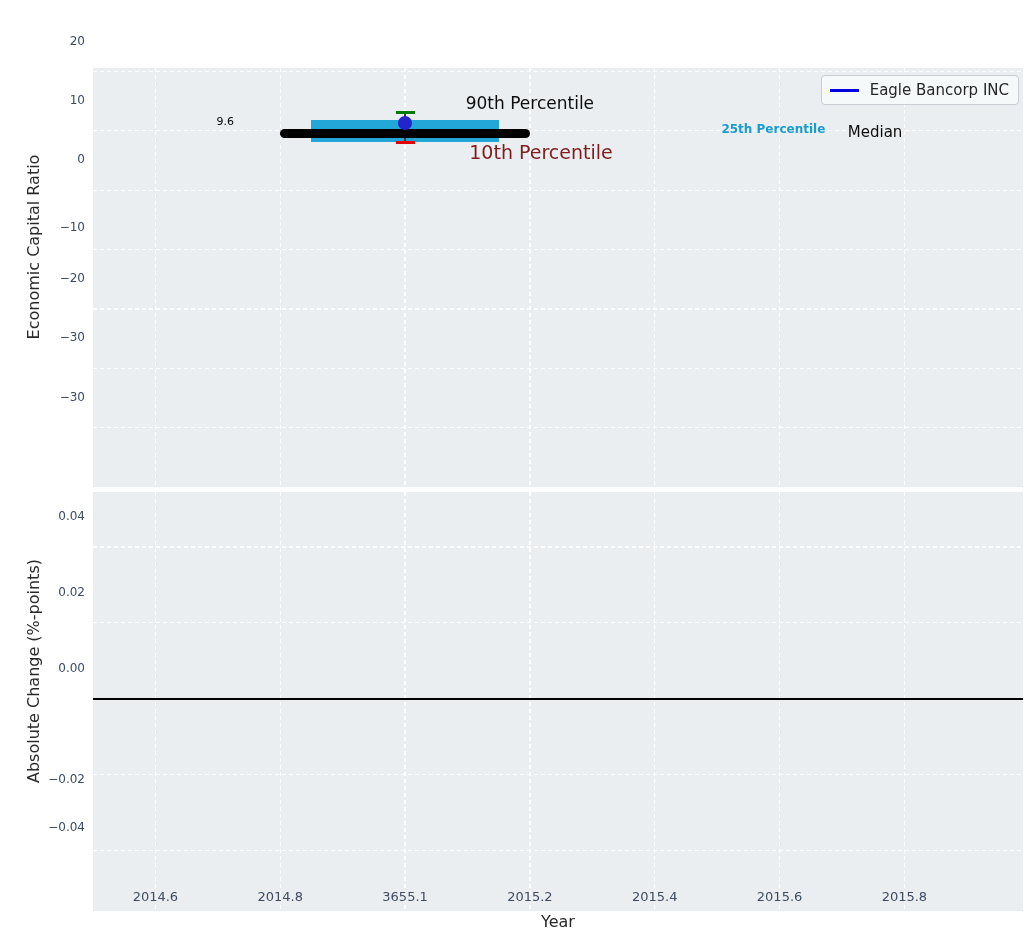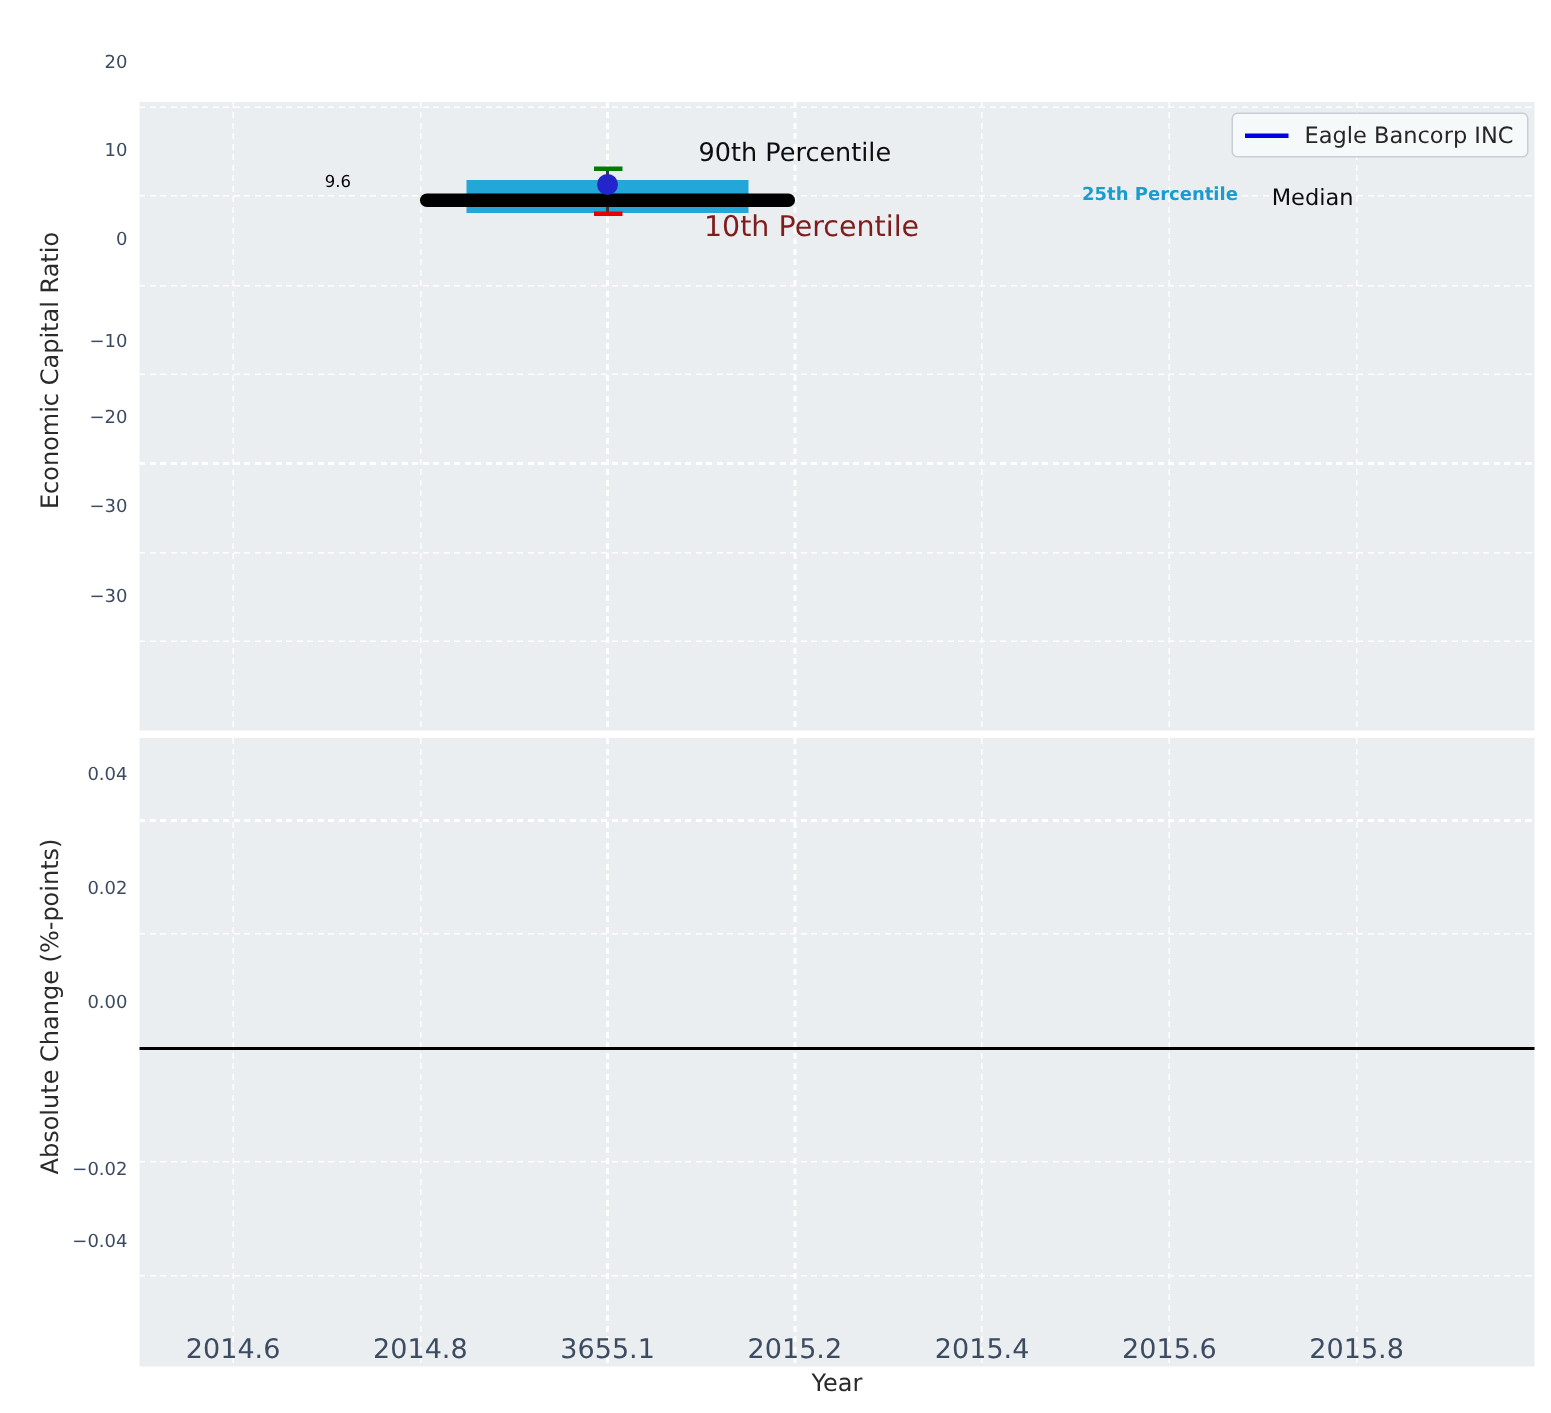--- a/index.html
+++ b/index.html
@@ -19,21 +19,21 @@
   .gh{position:absolute;left:0;right:0;height:1.2px;
       background:repeating-linear-gradient(90deg,rgba(255,255,255,.95) 0 4px,rgba(255,255,255,0) 4px 7px);}
   .el{position:absolute;}
   .median{border-radius:4.5px;}
   .dot{position:absolute;width:14px;height:14px;border-radius:50%;}
   .zero{position:absolute;left:0;right:0;height:2px;}
   .ann{position:absolute;transform:translate(-50%,-50%);white-space:nowrap;line-height:1.1;}
   .ylab{position:absolute;width:62px;text-align:right;left:23px;
         font-size:12px;color:#3d4b61;white-space:nowrap;}
   .xlab{position:absolute;width:70px;text-align:center;top:889px;
-        font-size:18px;color:#3d4b61;white-space:nowrap;}
+        font-size:13px;color:#3d4b61;white-space:nowrap;}
   .axis-label{position:absolute;font-size:16px;color:#2a2a2a;white-space:nowrap;}
   .axis-label.rot{transform:translate(-50%,-50%) rotate(-90deg);}
   #xlabel{left:558px;top:912px;transform:translateX(-50%);}
   .legend{
     position:absolute;top:7px;right:4px;z-index:6;display:flex;align-items:center;
     background:rgba(248,250,251,0.85);border:1px solid #c9ced6;border-radius:4px;
     padding:4px 9px 4px 8px;height:20px;
   }
   .legend-line{display:inline-block;width:29px;height:3px;background:#0101e2;margin-right:11px;}
   .legend-label{font-size:15px;color:#262626;white-space:nowrap;}

